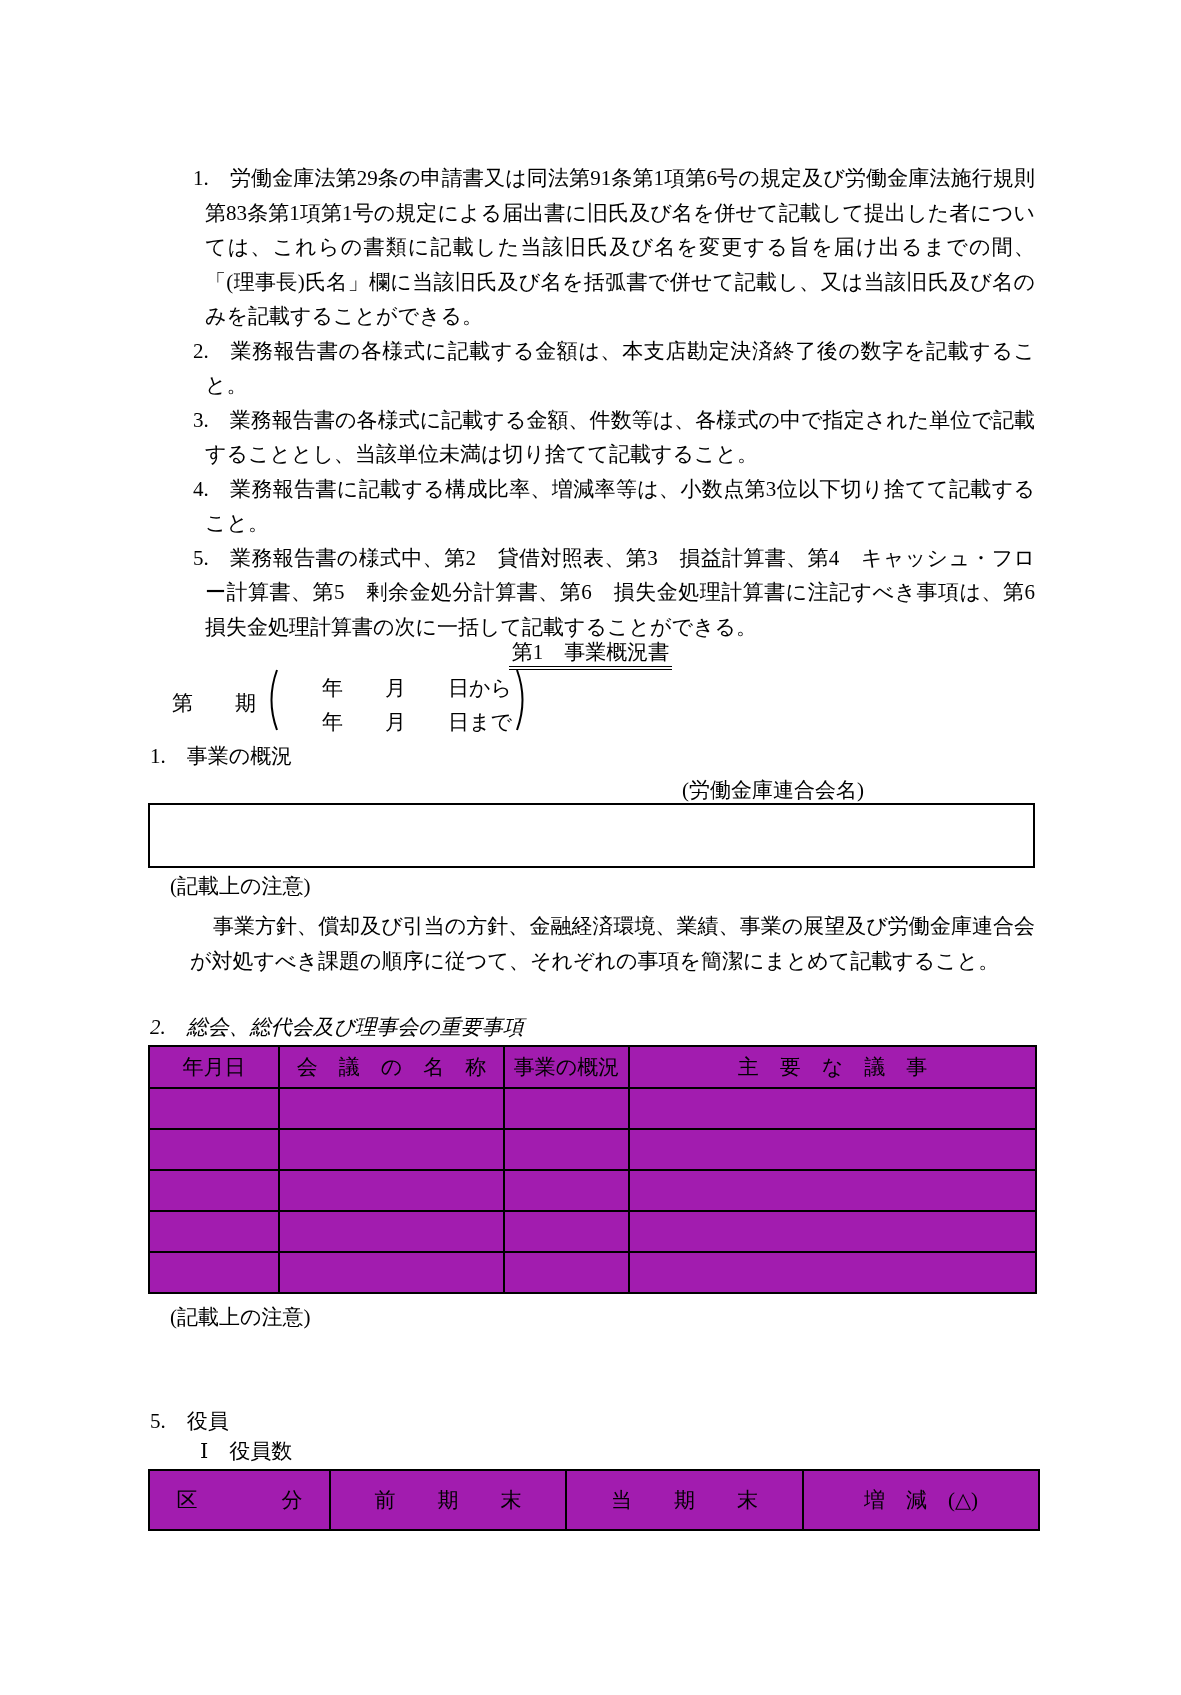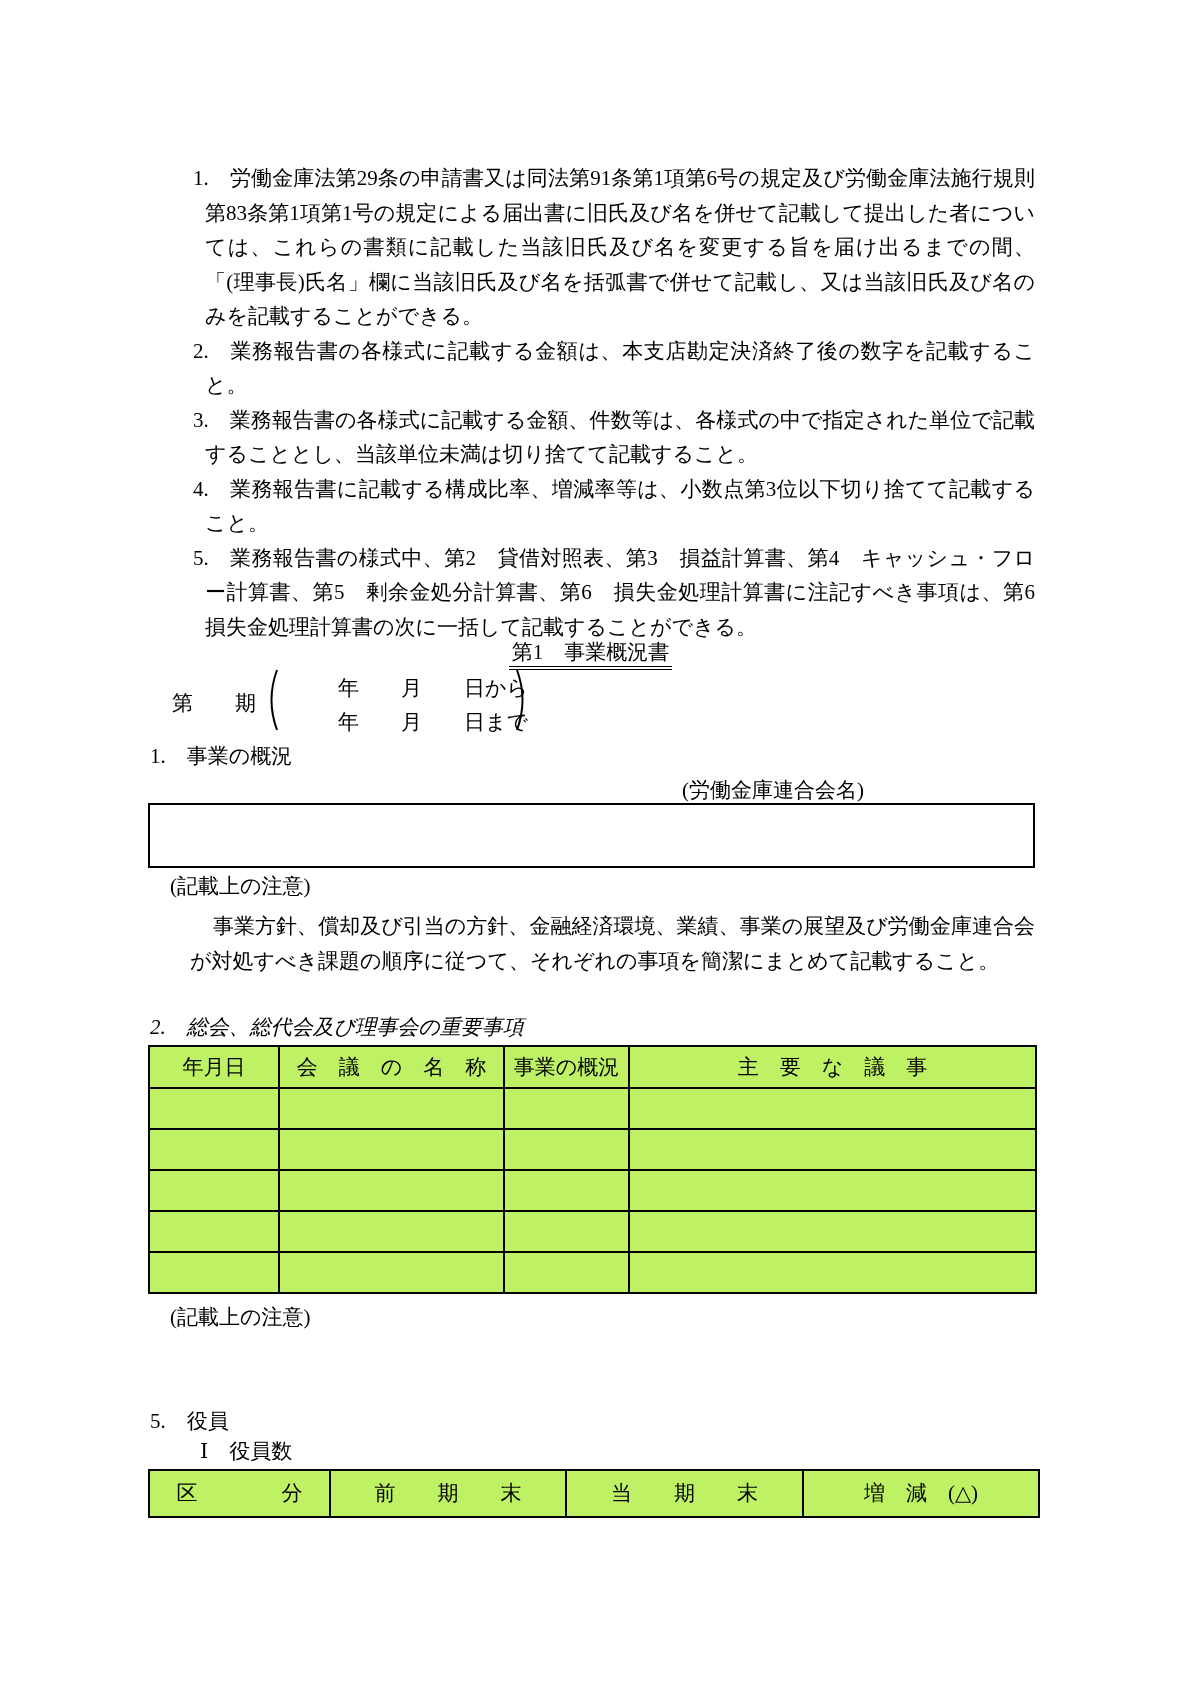--- a/index.html
+++ b/index.html
@@ -13,38 +13,38 @@
   
   .title-wrap{position:absolute;left:0;top:640px;width:100%;text-align:center;line-height:24px;}
   .title{display:inline-block;border-bottom:4px double #000;padding:0 3px 2px 3px;}
   
   .period{position:absolute;left:0;top:0;width:100%;height:0;}
   .period .dai{position:absolute;left:172px;top:691px;line-height:24px;}
   .period .paren{position:absolute;top:668px;}
   .period .paren.l{left:262px;}
   .period .paren.r{left:512px;}
   .period .dates{position:absolute;left:322px;top:672px;line-height:33.5px;width:220px;}
-  .period .dates div{white-space:pre;margin-left:16px;}
+  .period .dates div{white-space:pre;}
   
   .h-line{position:absolute;line-height:24px;white-space:pre;}
   
   .entry-box{position:absolute;left:148px;top:803px;width:883px;height:61px;border:2px solid #000;background:#fff;}
   
   .fnote{position:absolute;left:190px;width:845px;text-indent:23px;text-align:justify;margin:0;}
   .fnote.n1{top:909px;}
   .fnote.n2{top:1336px;}
   
-  table{border-collapse:collapse;table-layout:fixed;position:absolute;background:#bef264;}
+  table{border-collapse:collapse;table-layout:fixed;position:absolute;background:#a21caf;}
   td,th{border:2px solid #000;padding:0;font-weight:normal;text-align:center;vertical-align:middle;
         font-size:21px;overflow:hidden;white-space:pre;}
   .tbl-meetings{left:148px;top:1045px;width:887px;}
   .tbl-meetings tr.hd{height:42px;}
   .tbl-meetings tr.r{height:41px;}
   .tbl-officers{left:148px;top:1469px;width:890px;}
-  .tbl-officers tr.hd{height:47px;}
+  .tbl-officers tr.hd{height:60px;}
 </style>
 </head>
 <body>
 
 <div class="page">
 
   <div class="gnotes">
     <p class="gnote"><span class="num">1.</span><span>労働金庫法第29条の申請書又は同法第91条第1項第6号の規定及び労働金庫法施行規則第83条第1項第1号の規定による届出書に旧氏及び名を併せて記載して提出した者については、これらの書類に記載した当該旧氏及び名を変更する旨を届け出るまでの間、「(理事長)氏名」欄に当該旧氏及び名を括弧書で併せて記載し、又は当該旧氏及び名のみを記載することができる。</span></p>
     <p class="gnote"><span class="num">2.</span><span>業務報告書の各様式に記載する金額は、本支店勘定決済終了後の数字を記載すること。</span></p>
     <p class="gnote"><span class="num">3.</span><span>業務報告書の各様式に記載する金額、件数等は、各様式の中で指定された単位で記載することとし、当該単位未満は切り捨てて記載すること。</span></p>

